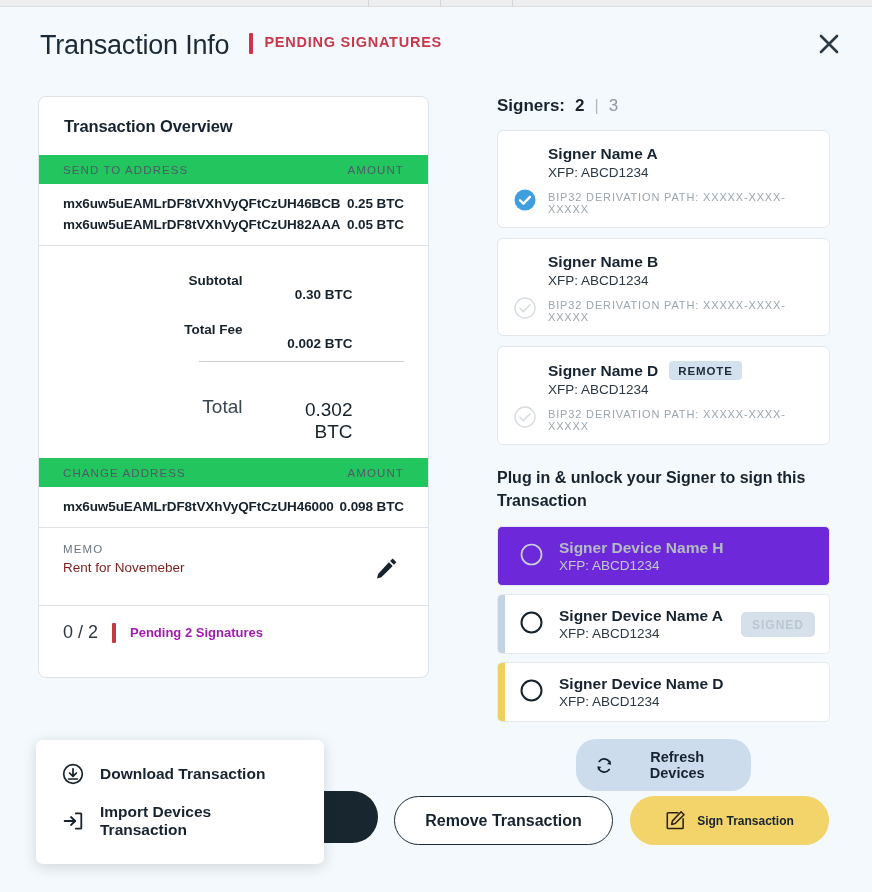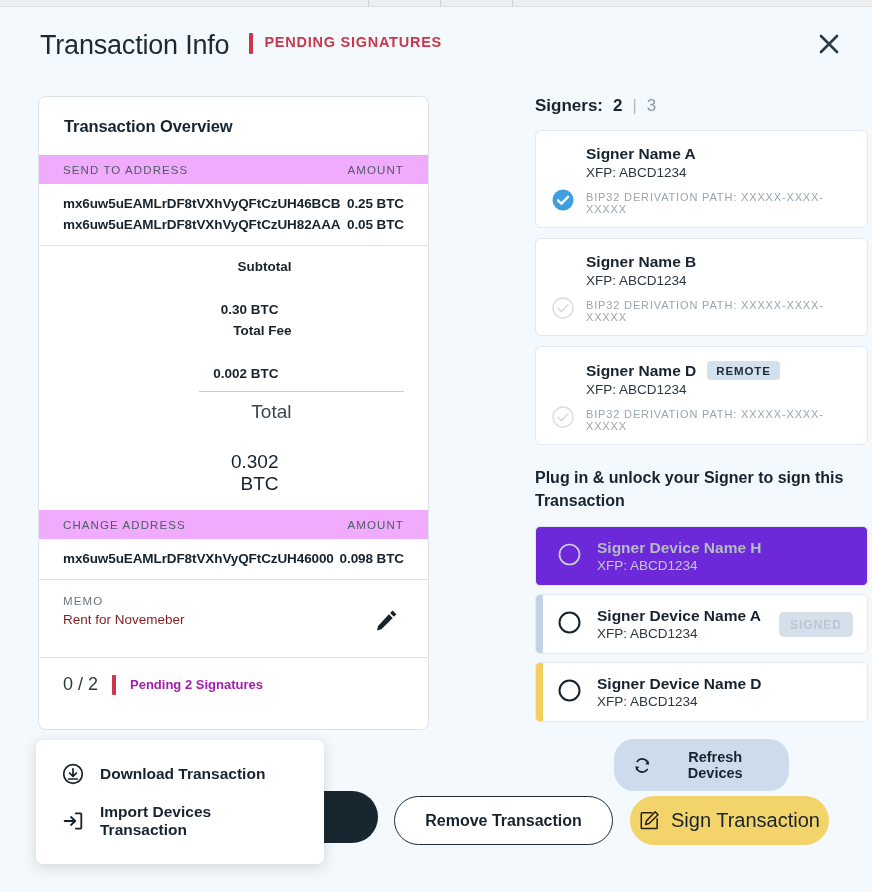--- a/index.html
+++ b/index.html
@@ -95,21 +95,21 @@
 
   .card-title {
     font-size: 16.5px;
     font-weight: bold;
     color: #172430;
     padding: 20px 25px 19px;
     letter-spacing: -0.1px;
   }
 
   .tbl-head {
-    background: #f0abfc;
+    background: #22c55e;
     display: flex;
     justify-content: space-between;
     padding: 9px 24px 8px;
   }
   .tbl-head span {
     font-size: 11.5px;
     letter-spacing: 1.1px;
     color: #4e5b67;
     font-weight: 400;
   }
@@ -129,23 +129,22 @@
 
   .rows-group { padding: 9px 0 10px; }
 
   .divider { height: 1px; background: #dde3e8; }
 
   .totals { padding: 10px 24px 12px; }
   .totals .line {
     display: flex;
     justify-content: center;
     align-items: center;
-    gap: 0;
+    gap: 8px;
     padding: 3px 0;
-    flex-direction: column;
   }
   .totals .lbl {
     font-size: 13.5px;
     font-weight: bold;
     color: #16222c;
     text-align: right;
     width: 140px;
     padding-right: 12px;
   }
   .totals .val {
@@ -222,21 +221,20 @@
     font-size: 13px;
     font-weight: bold;
     color: #a21caf;
   }
 
   
   #right-col {
     position: absolute;
     top: 96px; left: 497px;
     width: 333px;
-    margin-left: 38px;
   }
 
   #signers-heading {
     display: flex;
     align-items: baseline;
     gap: 7px;
     margin-bottom: 14px;
   }
   #signers-heading .lbl {
     font-size: 17px;
@@ -412,22 +410,22 @@
 
   #sign-transaction-button {
     position: absolute;
     left: 630px;
     top: 796px;
     width: 199px;
     height: 49px;
     background: #f2d46a;
     border: none;
     border-radius: 25px;
-    font-size: 20px;
-    font-weight: normal;
+    font-size: 12px;
+    font-weight: bold;
     color: #172430;
     cursor: pointer;
     font-family: inherit;
     display: flex;
     align-items: center;
     justify-content: center;
     gap: 11px;
   }
 
   

